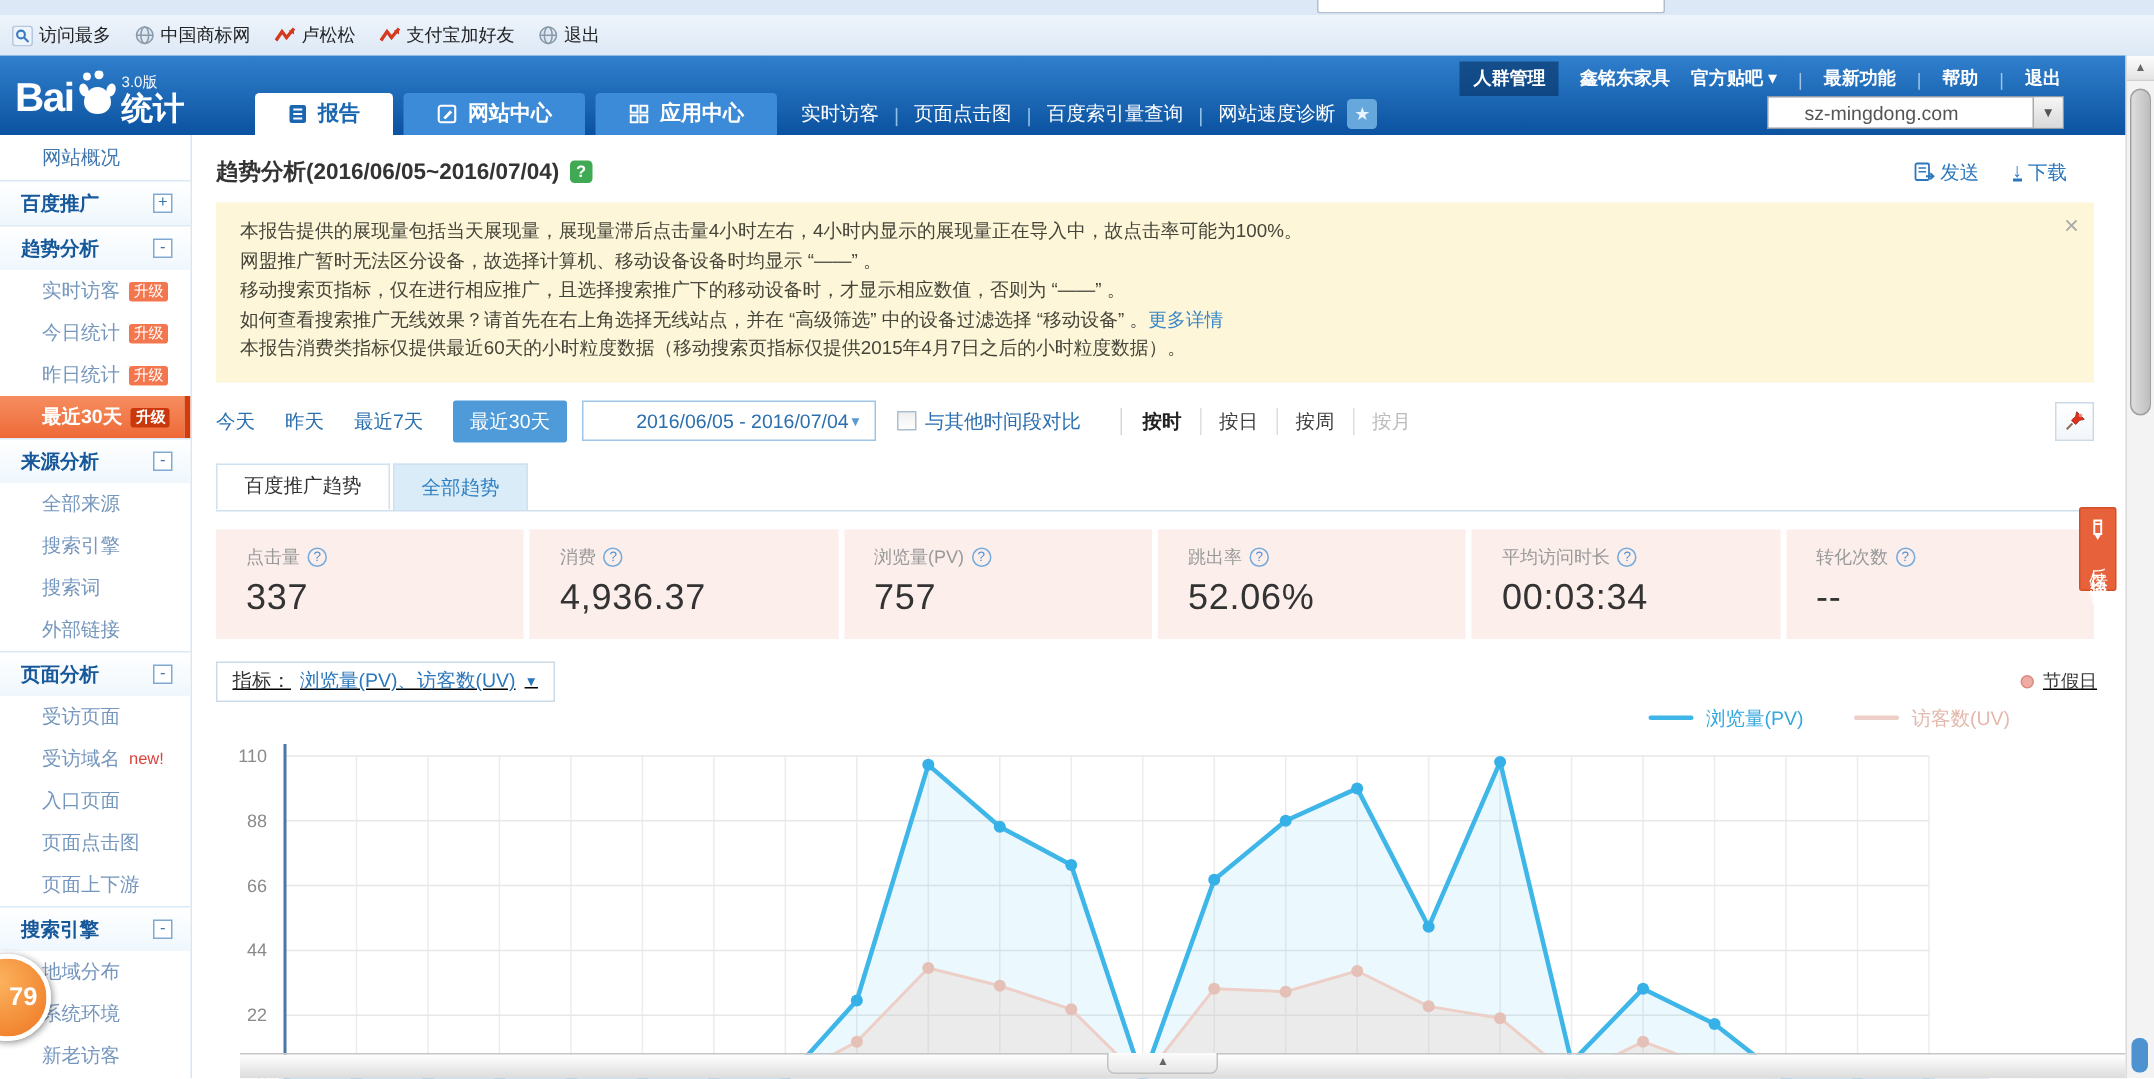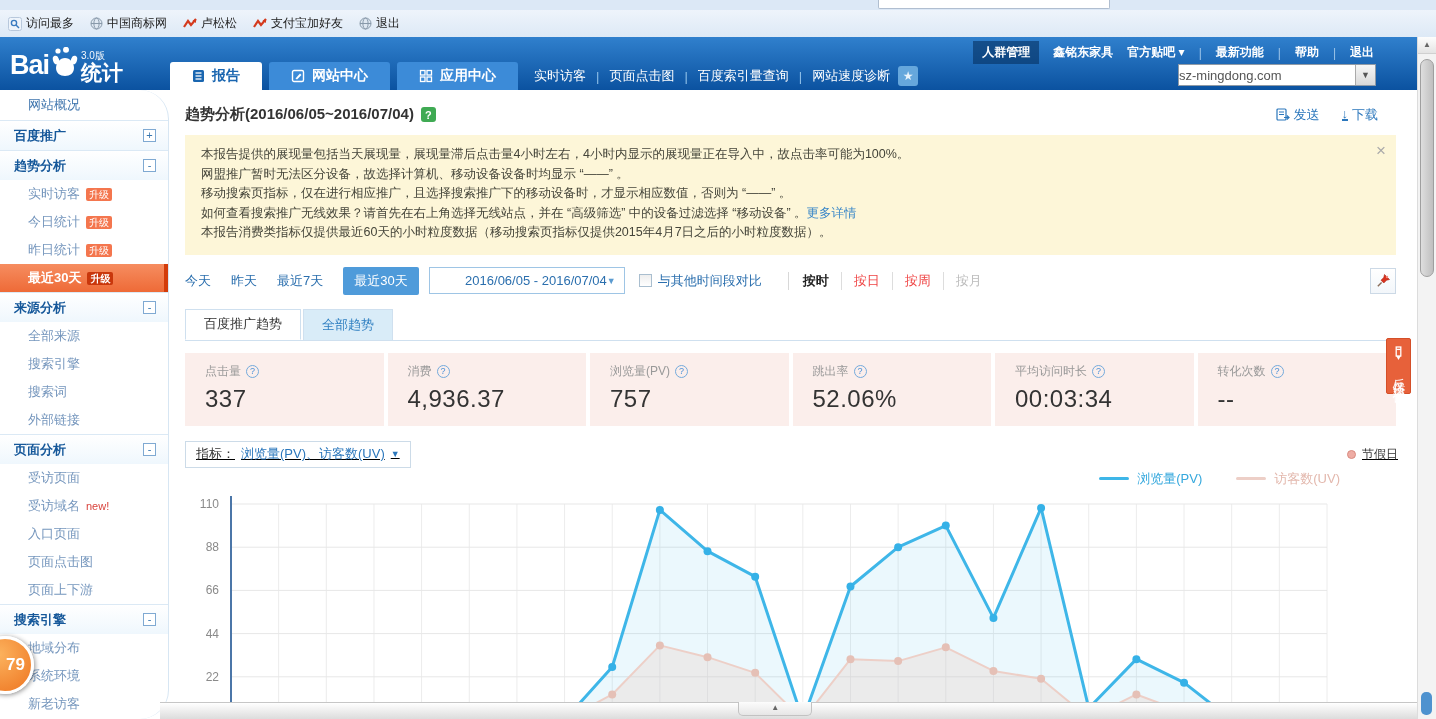--- a/index.html
+++ b/index.html
@@ -19,34 +19,34 @@
   .logo { position:absolute; left:10px; top:4px; display:flex; align-items:flex-end; height:44px; cursor:pointer; }
   .logo-brand { font-size:27px; font-weight:bold; letter-spacing:-1px; line-height:40px; }
   .logo-paw { margin:0 1px 6px 1px; }
   .logo-right { position:relative; padding-top:2px; }
   .logo-version { font-size:10px; display:block; line-height:11px; opacity:.95; }
   .logo-product { font-size:21px; font-weight:bold; line-height:24px; display:block; }
   .top-links { position:absolute; right:62px; top:4px; display:flex; align-items:center; gap:14px; font-size:12px; }
   .top-links .tl { cursor:pointer; white-space:nowrap;font-weight:bold; }
   .tl.active { background:rgba(5,49,97,.6); padding:3px 9px; }
   .tl-sep { color:#9dc4e8; }
-  .site-select { position:absolute; right:60px; top:27px; width:198px; height:22px; background:#fff; border:1px solid #8f9aa6; display:flex; align-items:center; justify-content:space-between; color:#555; font-size:13px; padding-left:0; cursor:pointer; }
+  .site-select { position:absolute; right:60px; top:27px; width:198px; height:22px; background:#fff; border:1px solid #8f9aa6; display:flex; align-items:center; justify-content:space-between; color:#555; font-size:13px; padding-left:24px; cursor:pointer; }
   .dd-btn { width:20px; height:20px; background:linear-gradient(#f6f6f6,#d9d9d9); border-left:1px solid #aaa; color:#555; font-size:9px; display:flex; align-items:center; justify-content:center; }
   .main-tabs { position:absolute; left:170px; bottom:0; display:flex; align-items:flex-end; }
   .tab { height:28px; display:flex; align-items:center; gap:7px; padding:0 22px; font-size:14px; font-weight:bold; border-radius:3px 3px 0 0; cursor:pointer; }
   .tab.active { background:#fff; color:#1a66b0; }
   .tab.blue { background:#3c8bd8; color:#fff; margin-left:7px; }
   .quick-links { display:flex; align-items:center; height:28px; margin-left:16px; font-size:13px; color:#fff; }
   .quick-links .ql { cursor:pointer; white-space:nowrap; }
   .ql-sep { color:#8fc0e8; margin:0 10px; }
   .star-box { width:20px; height:20px; margin-left:8px; background:#66a7dc; border-radius:3px; color:#eaf4fc; font-size:12px; display:flex; align-items:center; justify-content:center; cursor:pointer; }
 
   
   .body-row { display:flex; height:629px; }
-  .sidebar { width:169px; background:#fff; border-right:1px solid #d7e6f3; overflow:hidden;border-radius:29px; }
+  .sidebar { width:128px; background:#fff; border-right:1px solid #d7e6f3; overflow:hidden; }
   .content { flex:1; position:relative; padding:0 0 0 0; overflow:hidden; }
 
   
   .side-link { height:30px; line-height:30px; padding-left:28px; color:#4076ae; font-size:13px; cursor:pointer; }
   .side-sec { height:30px; border-top:1px solid #dbe9f5; background:linear-gradient(#ffffff,#eff7fd); display:flex; align-items:center; justify-content:space-between; padding:0 12px 0 14px; cursor:pointer; }
   .side-sec .t { color:#16589a; font-weight:bold; font-size:13px; }
   .toggle { width:13px; height:13px; border:1px solid #7fa9d2; color:#3a78b0; background:#fff; font-size:11px; line-height:11px; text-align:center; }
   .side-item { height:28px; display:flex; align-items:center; padding-left:28px; color:#7596bd; font-size:13px; cursor:pointer; position:relative; }
   .side-item.active { background:linear-gradient(#f68d60,#ee6a37); color:#fff; font-weight:bold; border-right:4px solid #d33c0a; }
   .up-badge { margin-left:6px; background:#f4764e; color:#fff; font-size:10px; line-height:13px; padding:0 3px; border-radius:2px; position:relative; }
@@ -67,21 +67,21 @@
   .notice-close { position:absolute; right:10px; top:6px; color:#aaa; font-size:17px; cursor:pointer; }
 
   .date-row { margin:12px 40px 0 16px; display:flex; align-items:center; font-size:13px; color:#2b6fae; }
   .d-link { margin-right:20px; cursor:pointer; }
   .d-active { background:#4f9bda; color:#fff; padding:5px 11px; border-radius:2px; margin-right:10px; cursor:pointer; }
   .range-box { border:1px solid #9ec5e5; height:27px; width:196px; display:flex; align-items:center; justify-content:flex-end; padding:0 8px; color:#2b6fae; cursor:pointer; margin-right:14px; }
   .range-box .car { font-size:9px; color:#5b9bd0; }
   .cmp { display:flex; align-items:center; gap:6px; cursor:pointer; }
   .checkbox { width:13px; height:13px; border:1px solid #a9becf; background:linear-gradient(#eee,#fff); cursor:pointer; }
   .gran { display:flex; align-items:center; margin-left:26px; border-left:1px solid #d8d8d8; padding-left:2px; }
-  .g-item { padding:0 12px; color:#ef4444; cursor:pointer; border-left:1px solid #ddd; }
+  .g-item { padding:0 12px; color:#404040; cursor:pointer; border-left:1px solid #ddd; }
   .g-item:first-child { border-left:none; }
   .g-item.bold { font-weight:bold; color:#222; }
   .g-item.dis { color:#bbb; cursor:default; }
   .pin-box { margin-left:auto; width:26px; height:26px; border:1px solid #ccd9e6; background:linear-gradient(#fff,#f2f6fa); display:flex; align-items:center; justify-content:center; cursor:pointer; }
 
   .ctabs { margin:14px 40px 0 16px; display:flex; border-bottom:1px solid #cfe0ef; }
   .ctab { height:31px; display:flex; align-items:center; padding:0 18px; font-size:13px; cursor:pointer; }
   .ctab.on { background:#fff; border:1px solid #cfe0ef; border-bottom:1px solid #fff; margin-bottom:-1px; color:#333; }
   .ctab.off { background:#d9ecf8; color:#2f7fc1; margin-left:2px; border:1px solid #cfe0ef; border-bottom:none; }
 

